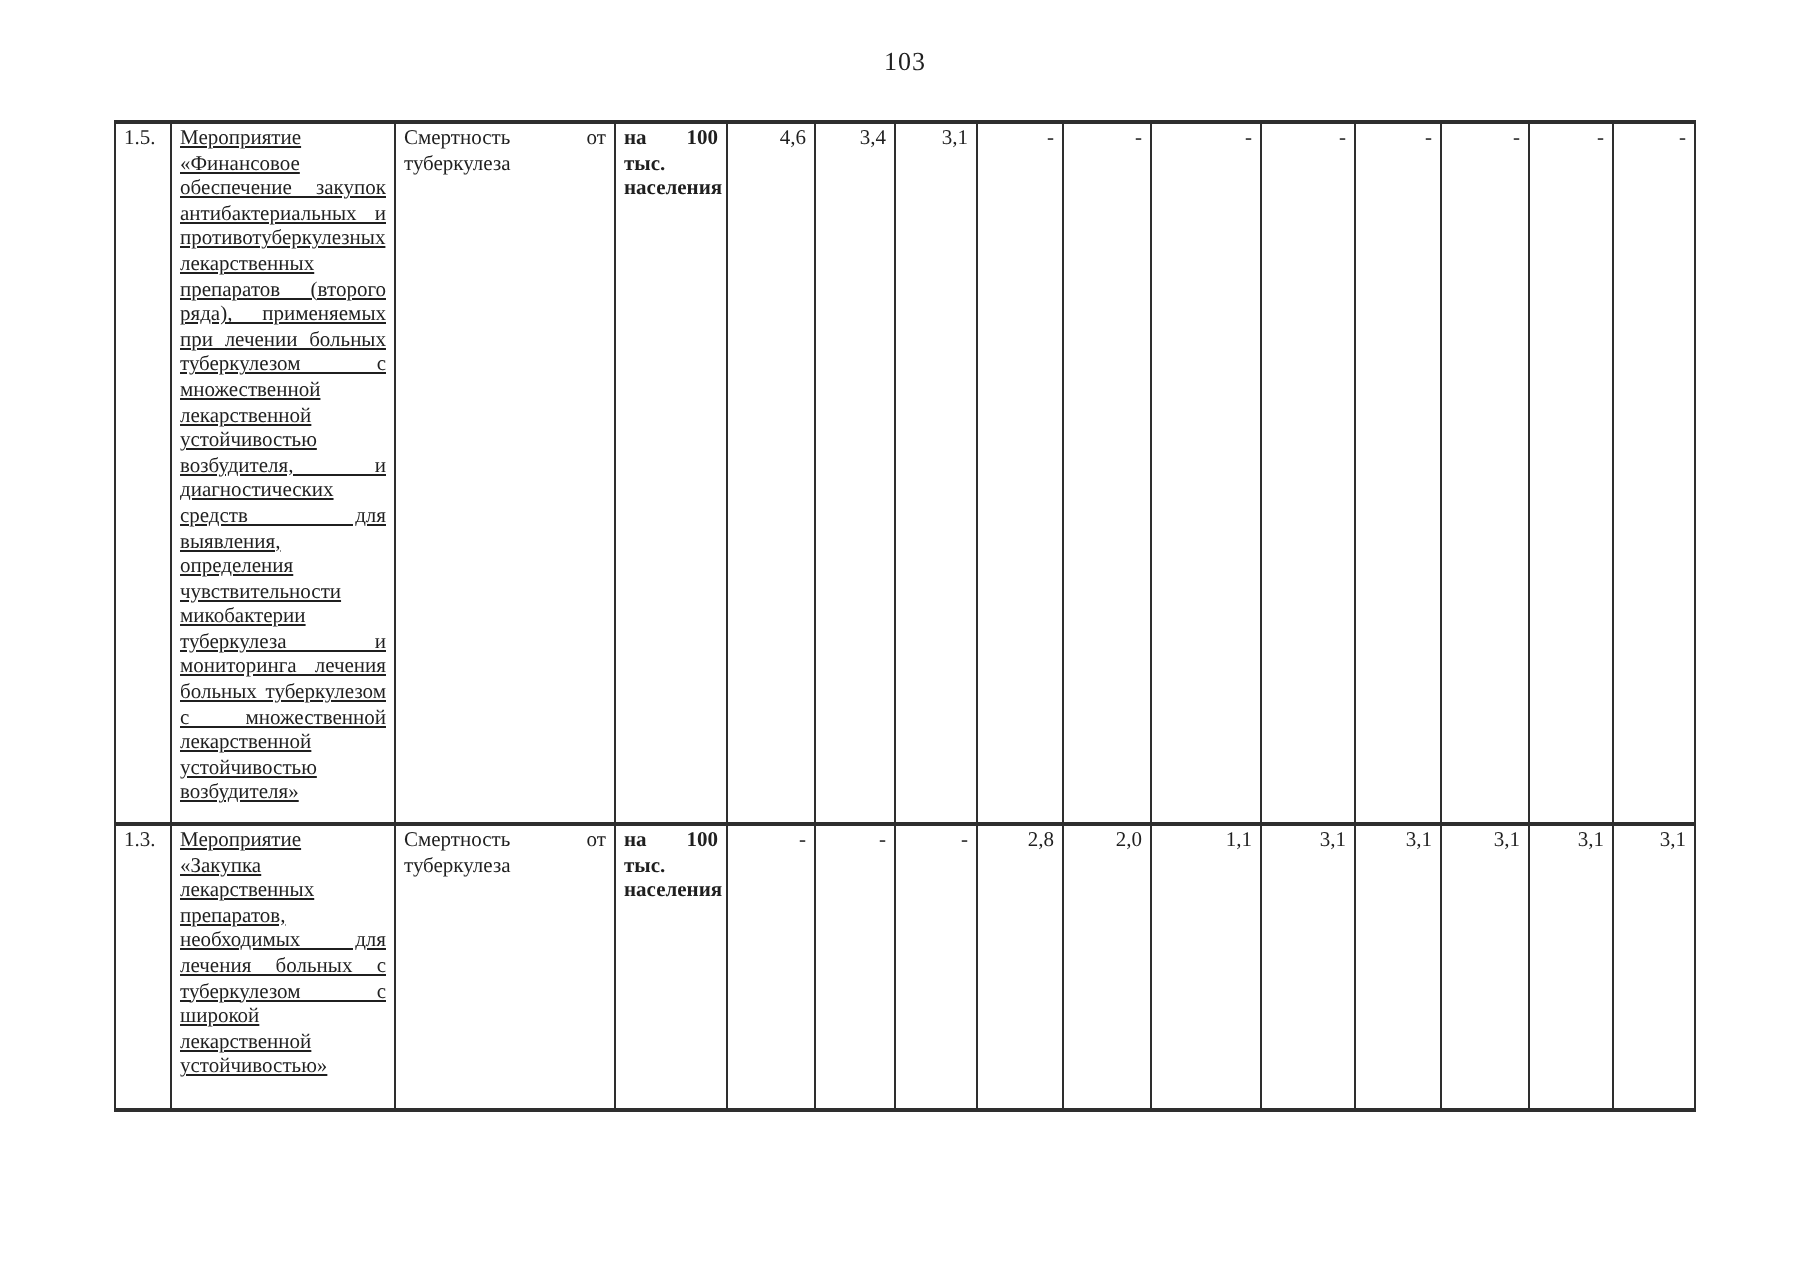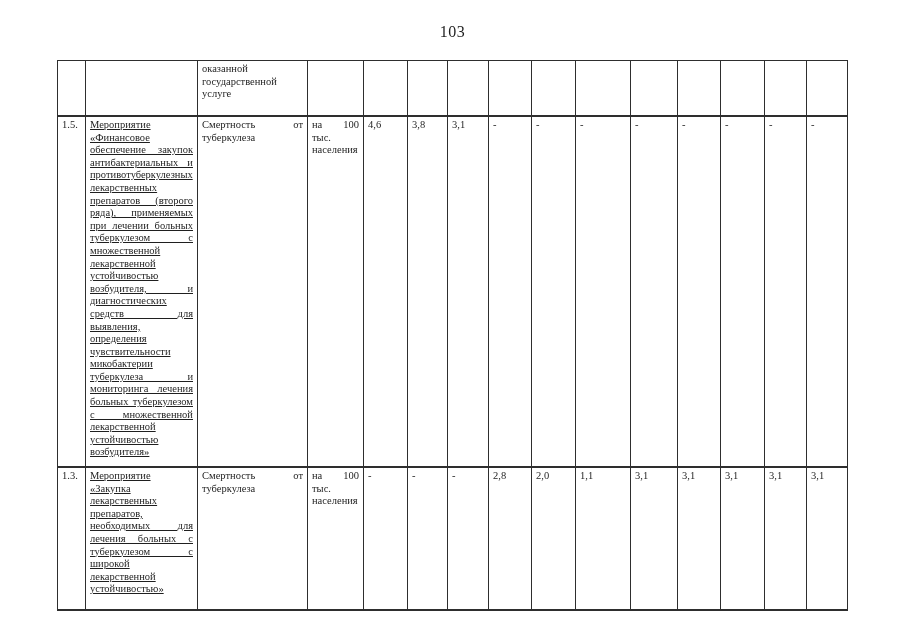--- a/index.html
+++ b/index.html
@@ -9,21 +9,21 @@
     position: relative;
     font-family: "Liberation Serif", serif;
     color: #1f1f1f;
     overflow: hidden;
   }
   .page-number {
     position: absolute;
     top: 23px; left: 0;
     width: 905px;
     text-align: center;
-    font-size: 16px;
+    font-size: 13px;
     letter-spacing: 0.5px;
   }
   table.doc-table {
     position: absolute;
     left: 57px; top: 60px;
     width: 790px;
     border-collapse: collapse;
     table-layout: fixed;
   }
   table.doc-table td {
@@ -35,22 +35,22 @@
     padding: 2px 4px 2px 4px;
     overflow: hidden;
     word-spacing: 0.5px;
   }
   tr.r-header td { border-top-width: 1px; height: 50px; }
   tr.r-15 td { height: 345px; }
   tr.r-16 td { height: 137px; border-bottom-width: 2px; }
   td.c-num  { padding-left: 3px; padding-right: 2px; margin-top: 42px; }
   td.c-name { text-align: justify; padding-left: 4px; padding-right: 3px; text-decoration: underline; }
   td.c-ind  { text-align: justify; padding-left: 4px; padding-right: 3px; }
-  td.c-unit { text-align: justify; padding-left: 3px; padding-right: 2px; }
-  td.c-val  { text-align: left; padding-left: 1px; padding-right: 1px; }
+  td.c-unit { text-align: justify; padding-left: 3px; padding-right: 2px; font-weight: bold; }
+  td.c-val  { text-align: right; padding-left: 1px; padding-right: 1px; }
 </style>
 </head>
 <body>
 
 <div class="page-number">103</div>
 
 <table class="doc-table">
   <colgroup>
     <col style="width:28px">
       <col style="width:112px">
@@ -63,45 +63,28 @@
     <col style="width:44px">
       <col style="width:55px">
       <col style="width:47px">
       <col style="width:43px">
     <col style="width:44px">
       <col style="width:42px">
       <col style="width:41px">
   </colgroup>
 
   <tbody>
-      <tr class="r-header">
-    <td class="c-num"></td>
-    <td class="c-name"></td>
-    <td class="c-ind">оказанной государственной услуге</td>
-    <td class="c-unit"></td>
-    <td class="c-val"></td>
-    <td class="c-val"></td>
-    <td class="c-val"></td>
-    <td class="c-val"></td>
-    <td class="c-val"></td>
-    <td class="c-val"></td>
-    <td class="c-val"></td>
-    <td class="c-val"></td>
-    <td class="c-val"></td>
-    <td class="c-val"></td>
-    <td class="c-val"></td>
-  </tr>
 
   <tr class="r-15">
     <td class="c-num">1.5.</td>
     <td class="c-name">Мероприятие «Финансовое обеспечение закупок антибактериальных и противотуберкулезных лекарственных препаратов (второго ряда), применяемых при лечении больных туберкулезом с множественной лекарственной устойчивостью возбудителя, и диагностических средств для выявления, определения чувствительности микобактерии туберкулеза и мониторинга лечения больных туберкулезом с множественной лекарственной устойчивостью возбудителя»</td>
     <td class="c-ind">Смертность от туберкулеза</td>
     <td class="c-unit">на 100 тыс. населения</td>
     <td class="c-val">4,6</td>
-    <td class="c-val">3,8</td>
+    <td class="c-val">3,4</td>
     <td class="c-val">3,1</td>
     <td class="c-val">-</td>
     <td class="c-val">-</td>
     <td class="c-val">-</td>
     <td class="c-val">-</td>
     <td class="c-val">-</td>
     <td class="c-val">-</td>
     <td class="c-val">-</td>
     <td class="c-val">-</td>
   </tr>

